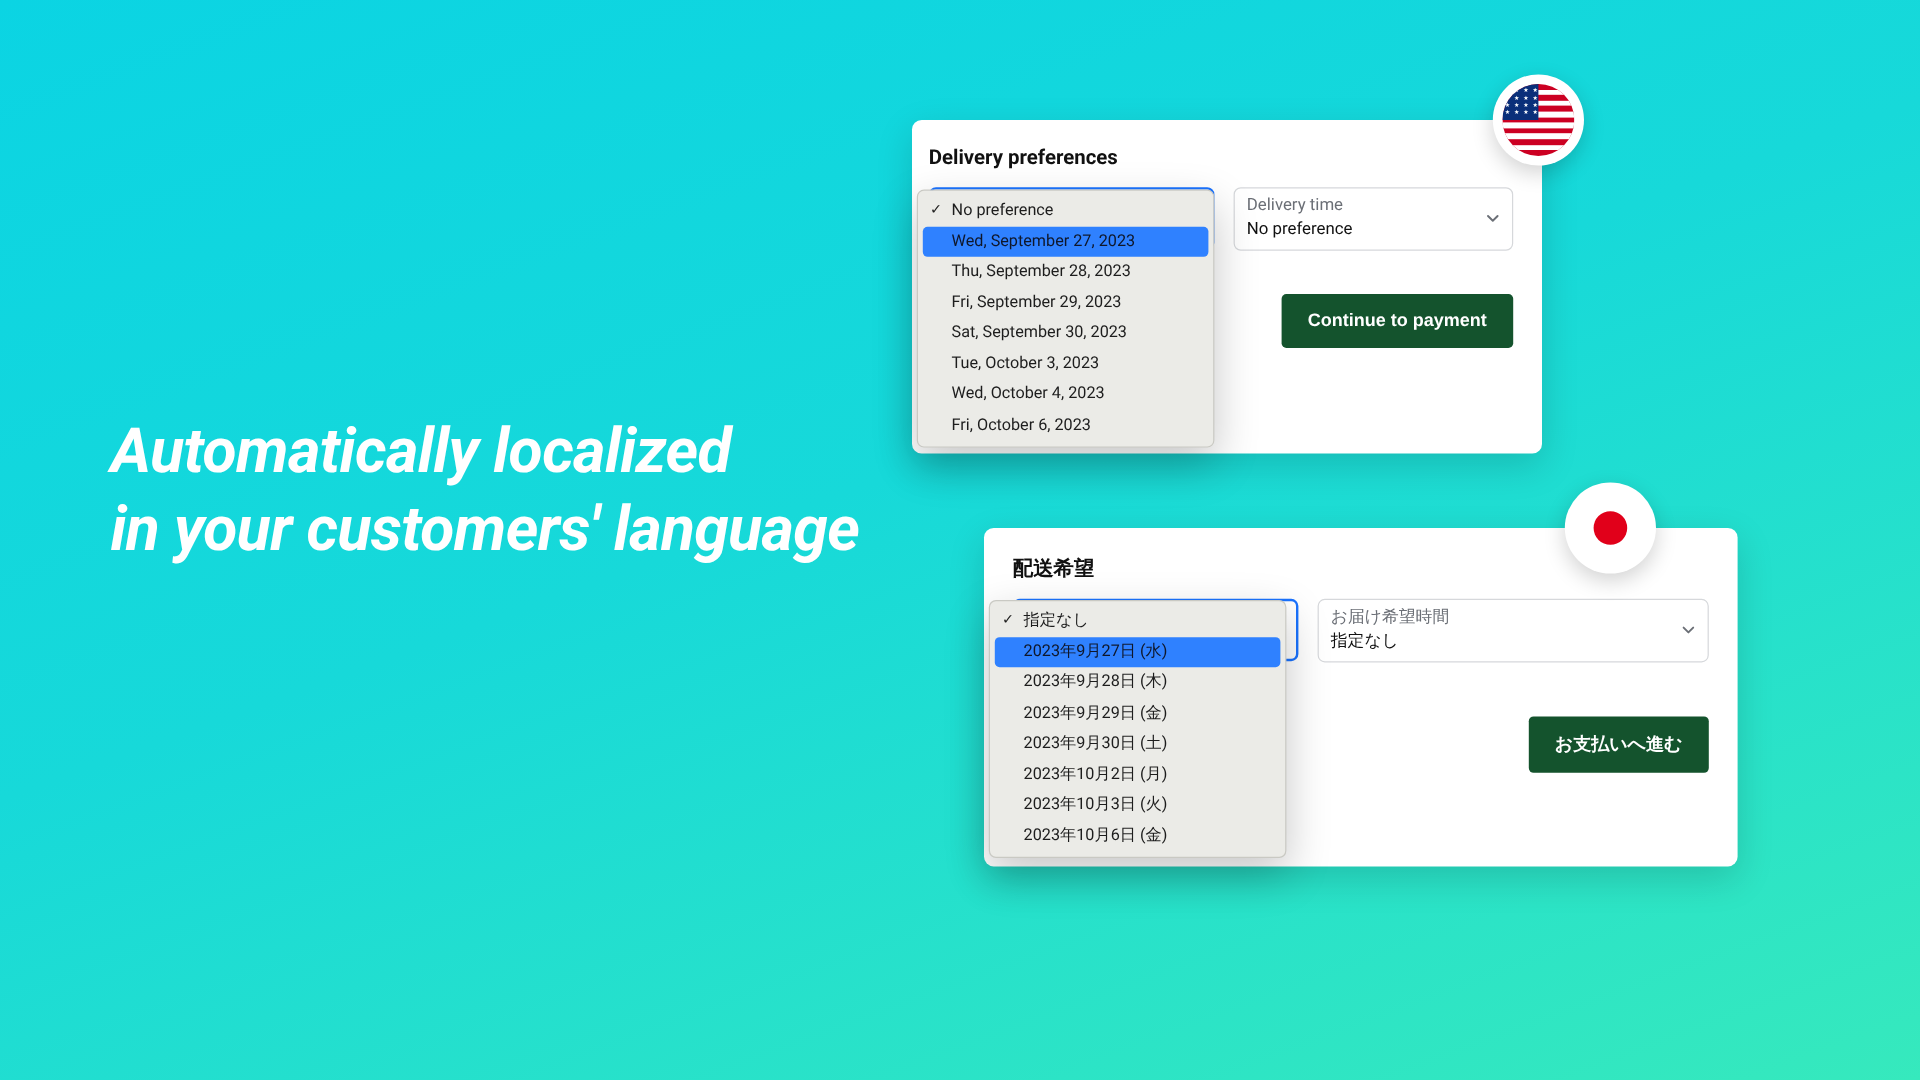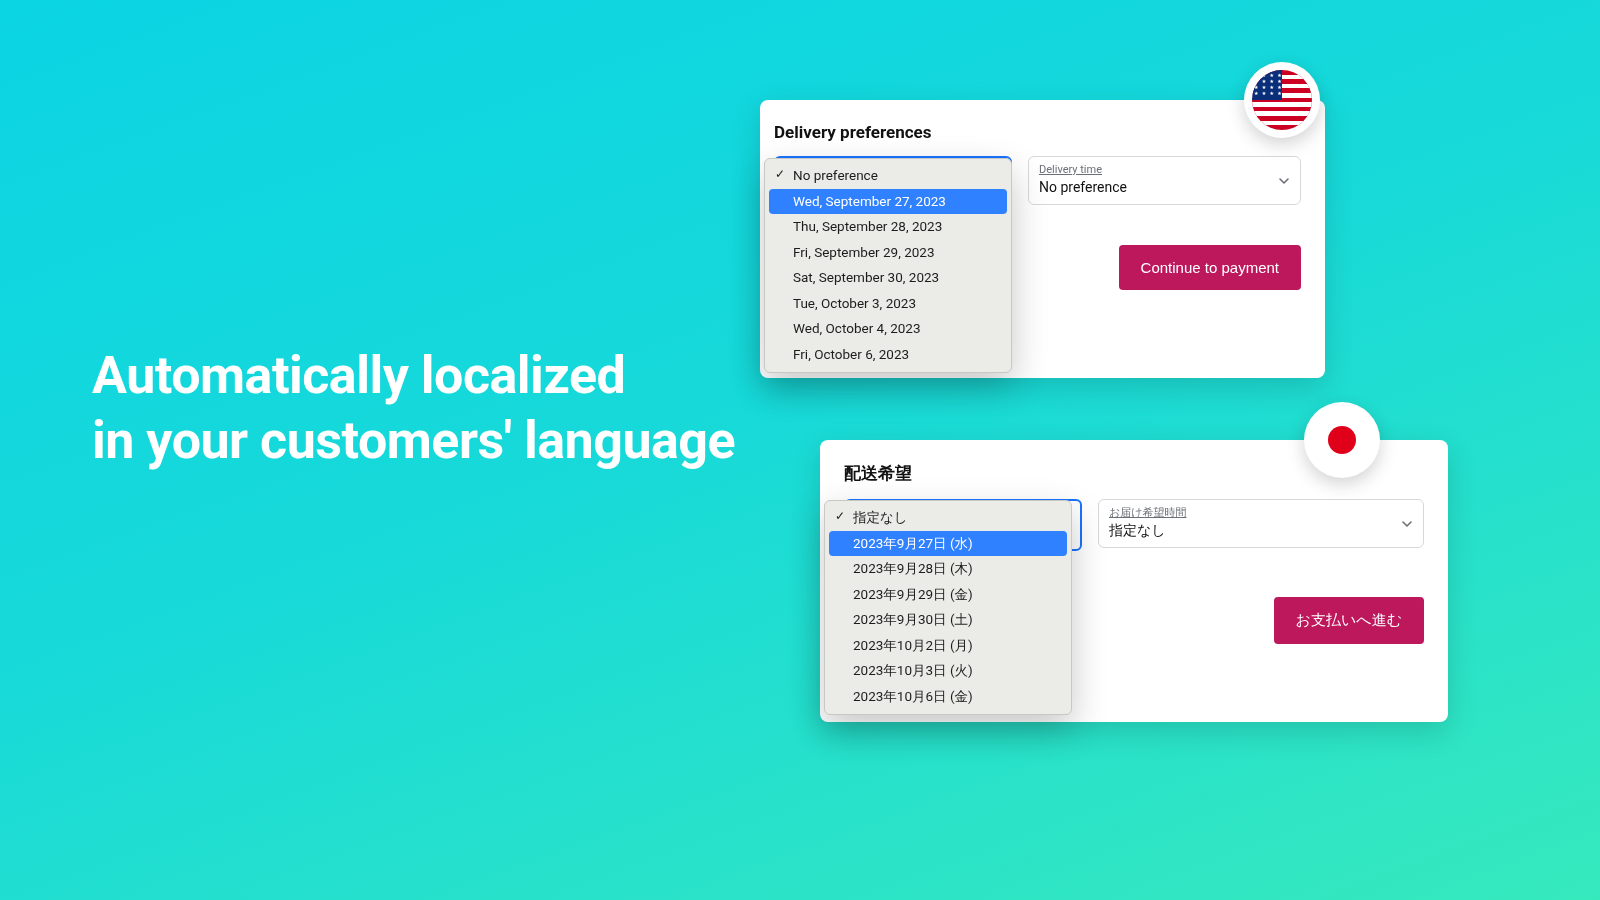--- a/index.html
+++ b/index.html
@@ -13,29 +13,30 @@
   }
   .headline {
     position: absolute;
     left: 92px;
     top: 343px;
     color: #ffffff;
     font-size: 52px;
     font-weight: 700;
     line-height: 1.25;
     letter-spacing: -0.5px;
+    font-style: italic;
   }
   .card {
     position: absolute;
     background: #ffffff;
     border-radius: 8px;
     box-shadow: 0 10px 30px rgba(0,0,0,0.15);
     padding: 22px 24px 24px;
   }
-  .card-en { left: 760px; top: 100px; width: 565px; height: 278px; padding-left: 14px; }
+  .card-en { left: 760px; top: 100px; width: 525px; height: 278px; padding-left: 14px; }
   .card-jp { left: 820px; top: 440px; width: 628px; height: 282px; }
   .card-title {
     font-size: 17px;
     font-weight: 700;
     color: #111;
     margin-bottom: 14px;
   }
   .fields {
     display: flex;
     gap: 16px;
@@ -48,49 +49,48 @@
     border-radius: 6px;
   }
   .time-field {
     flex: 1;
     border: 1px solid #d6d8db;
     border-radius: 6px;
     padding: 6px 10px 8px;
     position: relative;
   }
   .time-label {
-    font-size: 11px;
+    font-size: 14px;
     color: #6b6f76;
     line-height: 1.2;
-    text-decoration: underline;
   }
   .time-value {
     font-size: 14px;
     color: #111;
     line-height: 1.3;
     margin-top: 2px;
   }
   .chev {
     position: absolute;
     right: 10px;
     top: 50%;
     transform: translateY(-50%);
     width: 12px;
     height: 12px;
   }
   .chev svg { display:block; }
   .cta {
     position: absolute;
     right: 24px;
-    background: #be185d;
+    background: #14532d;
     color: #ffffff;
     border: none;
     border-radius: 4px;
     font-size: 15px;
-    font-weight: 400;
+    font-weight: 700;
     padding: 14px 22px;
     cursor: pointer;
   }
   .cta-en { bottom: 88px; }
   .cta-jp { bottom: 78px; }
 
   .dropdown {
     position: absolute;
     background: #ebebe7;
     border: 1px solid #c9c9c3;
@@ -105,21 +105,21 @@
     font-size: 13.5px;
     color: #1d1d1d;
     padding: 3px 8px 3px 24px;
     border-radius: 4px;
     position: relative;
     line-height: 1.45;
     cursor: default;
   }
   .dd-item.selected {
     background: #2f81ff;
-    color: #ffffff;
+    color: #0f172a;
   }
   .dd-item .check {
     position: absolute;
     left: 6px;
     top: 3px;
     font-size: 12px;
   }
 
   .flag-badge {
     position: absolute;

